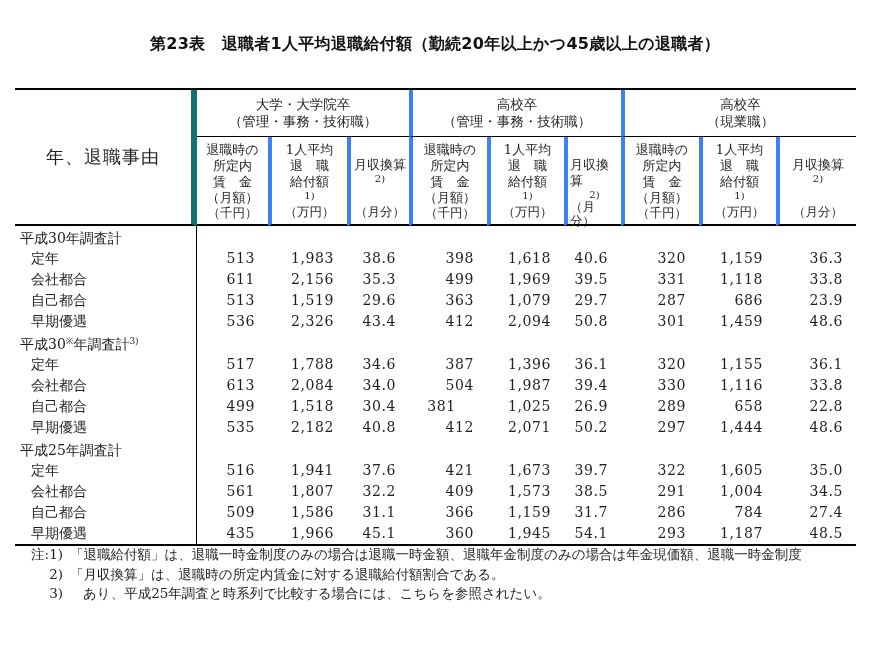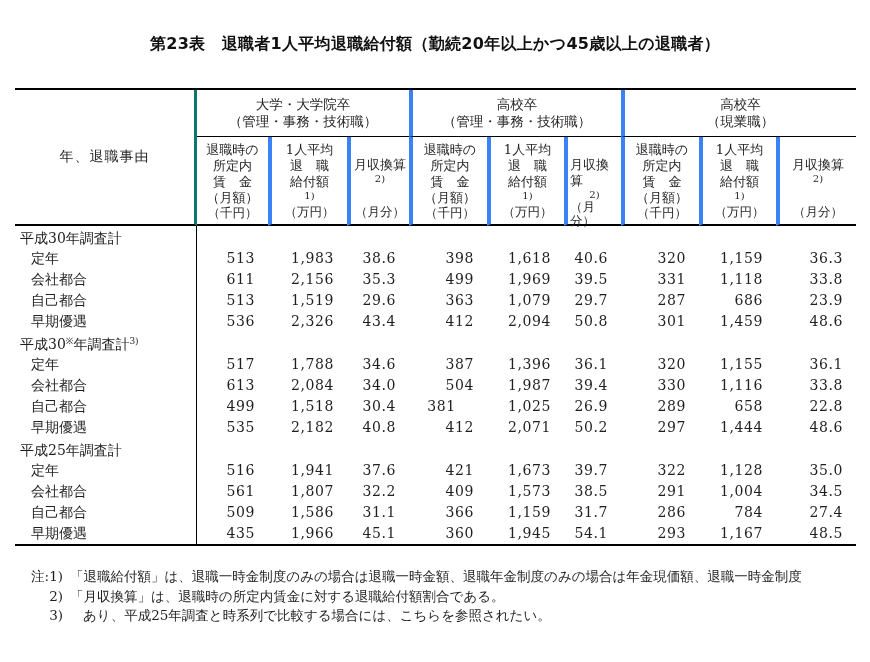--- a/index.html
+++ b/index.html
@@ -7,37 +7,37 @@
         font-family:"DejaVu Serif","Liberation Serif",serif;color:#1f1f1f;}
   .title{position:absolute;top:34px;left:0;width:100%;text-align:center;
          font-family:"DejaVu Sans","Liberation Sans",sans-serif;font-weight:bold;
          font-size:16px;letter-spacing:0.3px;color:#111;}
   .tbl{position:absolute;left:15px;top:88px;width:841px;display:grid;
        grid-template-columns:182px 71px 79px 62px 78px 77px 57px 78px 77px 80px;
        grid-template-rows:47px 89px;
        border-top:2px solid #000;border-bottom:2px solid #000;}
   .cell{box-sizing:border-box;}
   .bl{border-left:4px solid #3b82f6;}
-  .corner{grid-column:1;grid-row:1 / span 2;border-right:3px solid #0f766e;border-bottom:2px solid #000;
-          display:flex;align-items:center;justify-content:center;font-size:14px;letter-spacing:1px;text-align:center;}
+  .corner{grid-column:1;grid-row:1 / span 2;border-right:6px solid #0f766e;border-bottom:2px solid #000;
+          display:flex;align-items:center;justify-content:center;font-size:18px;letter-spacing:1px;text-align:center;}
   .group{border-bottom:1px solid #000;display:flex;flex-direction:column;align-items:center;
          justify-content:center;font-size:13.5px;line-height:17px;}
   .sub{border-bottom:2px solid #000;display:flex;flex-direction:column;align-items:center;
        justify-content:space-between;font-size:13px;line-height:16px;padding:5px 2px 4px 2px;}
   .sub .top{display:flex;flex-direction:column;align-items:center;}
   .sub.months .top{padding-top:15px;}
   .sub .ref{font-size:10px;line-height:11px;}
   .sub .unit{font-size:12.5px;line-height:14px;padding-bottom:1px;}
   .body-label{grid-column:1;border-right:1px solid #000;font-size:14px;}
   .sec-label{height:22px;line-height:24px;padding-left:5px;white-space:nowrap;}
   .row-label{height:21px;line-height:21px;padding-left:16px;}
   .val{font-size:14px;line-height:21px;text-align:right;padding-right:13px;
        letter-spacing:0.6px;white-space:nowrap;}
   .sup{font-size:9px;position:relative;top:-5px;letter-spacing:0;}
-  .notes{position:absolute;left:15px;top:567px;width:846px;font-size:13.5px;line-height:19.5px;color:#1f1f1f;}
+  .notes{position:absolute;left:15px;top:545px;width:846px;font-size:13.5px;line-height:19.5px;color:#1f1f1f;}
   .note-row{display:flex;}
   .note-num{flex:0 0 48px;width:48px;text-align:right;margin-right:7px;white-space:nowrap;}
   .note-text{flex:1;}
   .note-line{white-space:nowrap;}
   .note-line.indent{padding-left:13px;}
 </style>
 </head>
 <body>
 
 <div class="page">
@@ -215,21 +215,21 @@
       <div class="cell val" style="grid-area: 12 / 10;">48.6</div>
       <div class="cell body-label sec-label" style="grid-area: 13 / 1;"><span>平成25年調査計</span></div>
       <div class="cell body-label row-label" style="grid-area: 14 / 1;">定年</div>
       <div class="cell val" style="grid-area: 14 / 2;">516</div>
       <div class="cell val" style="grid-area: 14 / 3;">1,941</div>
       <div class="cell val" style="grid-area: 14 / 4;">37.6</div>
       <div class="cell val" style="grid-area: 14 / 5;">421</div>
       <div class="cell val" style="grid-area: 14 / 6;">1,673</div>
       <div class="cell val" style="grid-area: 14 / 7;">39.7</div>
       <div class="cell val" style="grid-area: 14 / 8;">322</div>
-      <div class="cell val" style="grid-area: 14 / 9;">1,128</div>
+      <div class="cell val" style="grid-area: 14 / 9;">1,605</div>
       <div class="cell val" style="grid-area: 14 / 10;">35.0</div>
       <div class="cell body-label row-label" style="grid-area: 15 / 1;">会社都合</div>
       <div class="cell val" style="grid-area: 15 / 2;">561</div>
       <div class="cell val" style="grid-area: 15 / 3;">1,807</div>
       <div class="cell val" style="grid-area: 15 / 4;">32.2</div>
       <div class="cell val" style="grid-area: 15 / 5;">409</div>
       <div class="cell val" style="grid-area: 15 / 6;">1,573</div>
       <div class="cell val" style="grid-area: 15 / 7;">38.5</div>
       <div class="cell val" style="grid-area: 15 / 8;">291</div>
       <div class="cell val" style="grid-area: 15 / 9;">1,004</div>
@@ -245,21 +245,21 @@
       <div class="cell val" style="grid-area: 16 / 9;">784</div>
       <div class="cell val" style="grid-area: 16 / 10;">27.4</div>
       <div class="cell body-label row-label" style="grid-area: 17 / 1;">早期優遇</div>
       <div class="cell val" style="grid-area: 17 / 2;">435</div>
       <div class="cell val" style="grid-area: 17 / 3;">1,966</div>
       <div class="cell val" style="grid-area: 17 / 4;">45.1</div>
       <div class="cell val" style="grid-area: 17 / 5;">360</div>
       <div class="cell val" style="grid-area: 17 / 6;">1,945</div>
       <div class="cell val" style="grid-area: 17 / 7;">54.1</div>
       <div class="cell val" style="grid-area: 17 / 8;">293</div>
-      <div class="cell val" style="grid-area: 17 / 9;">1,167</div>
+      <div class="cell val" style="grid-area: 17 / 9;">1,187</div>
       <div class="cell val" style="grid-area: 17 / 10;">48.5</div>
     </div>
   <div class="notes" id="notes">
       <div class="note-row">
         <div class="note-num">注:1)</div>
         <div class="note-text">
           <div class="note-line"><span>「退職給付額」は、退職一時金制度のみの場合は退職一時金額、退職年金制度のみの場合は年金現価額、退職一時金制度</span></div>
         </div>
       </div>
       <div class="note-row">

